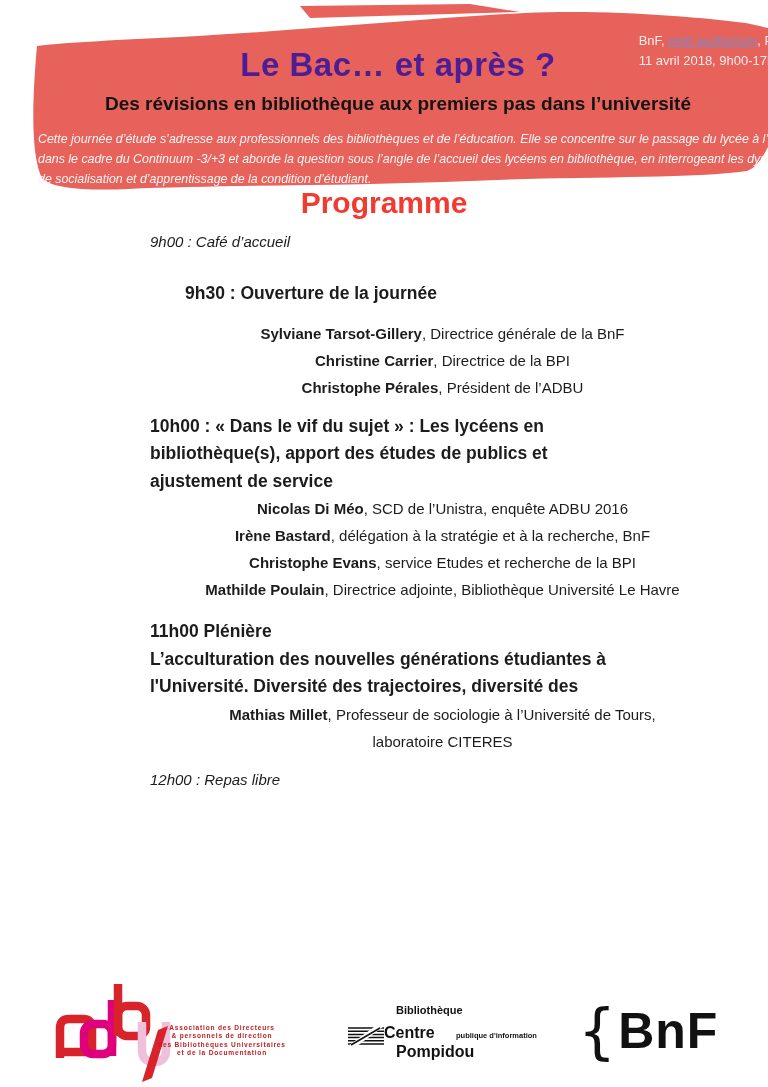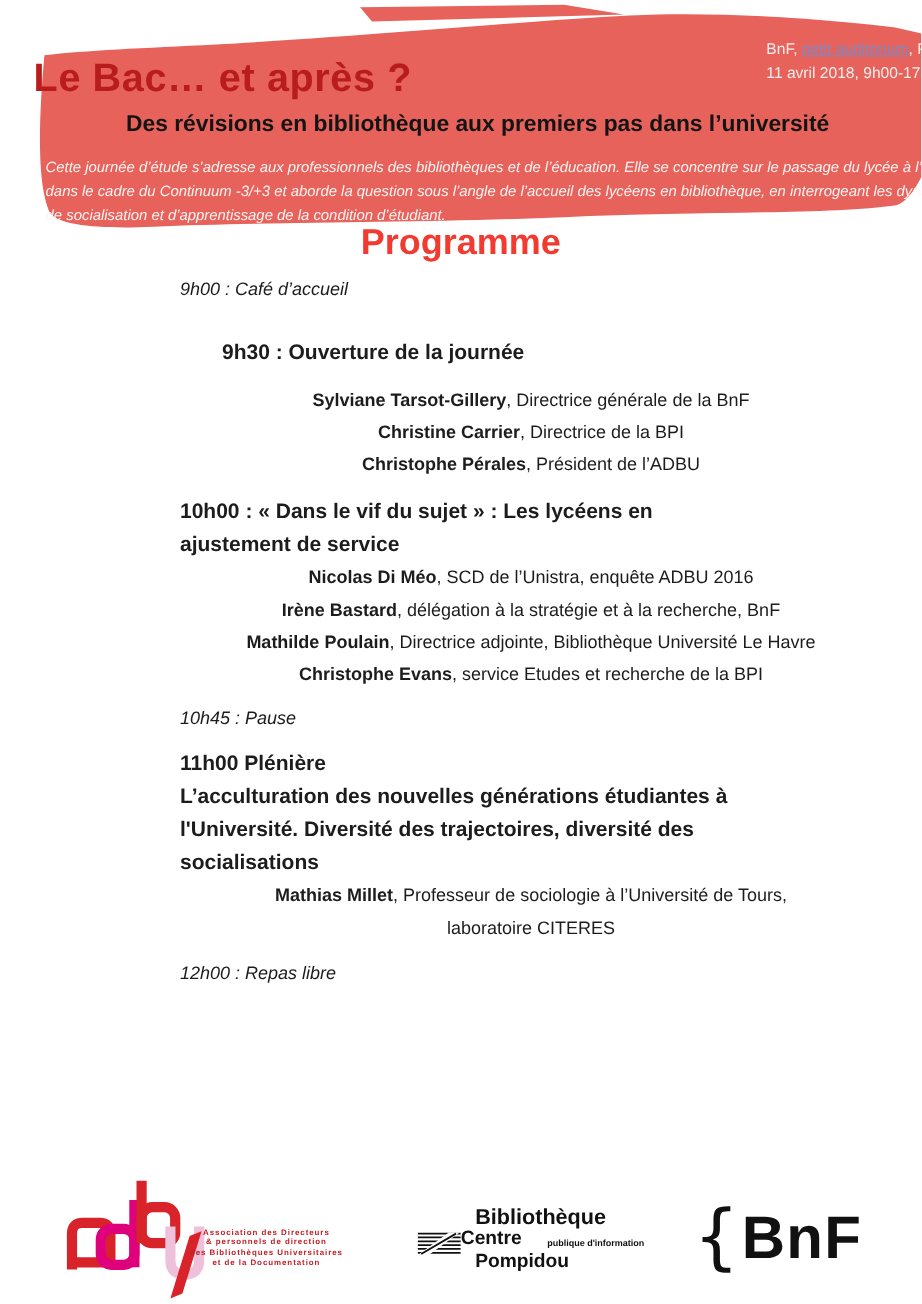--- a/index.html
+++ b/index.html
@@ -4,22 +4,22 @@
 <style>
   html,body{margin:0;padding:0;background:#ffffff;}
   .page{position:relative;width:768px;height:1087px;background:#ffffff;overflow:hidden;
         font-family:"Liberation Sans",sans-serif;color:#1c1c1c;padding-left:48px;}
 
   
   .banner-svg{position:absolute;top:0;left:0;}
   .banner-meta{position:absolute;top:31px;right:22px;font-size:13px;line-height:20px;
                color:#f4edec;text-align:left;}
   .banner-meta a{color:#7d88c4;text-decoration:underline;cursor:pointer;}
-  .banner-title{position:absolute;top:46px;left:28px;width:740px;text-align:left;
-                font-size:33px;font-weight:bold;color:#b91c1c;letter-spacing:.5px;}
+  .banner-title{position:absolute;top:46px;left:28px;width:740px;text-align:center;
+                font-size:33px;font-weight:bold;color:#4c1d95;letter-spacing:.5px;}
   .banner-subtitle{position:absolute;top:93px;left:28px;width:740px;text-align:center;
                    font-size:19px;font-weight:bold;color:#141414;}
   .banner-desc{position:absolute;top:129px;left:38px;font-size:12.4px;font-style:italic;
                color:#fbf4f3;line-height:20px;}
   .banner-desc div{white-space:nowrap;}
 
   
   .programme{position:absolute;top:186px;left:0;width:768px;text-align:center;
              color:#f23b30;font-size:30px;font-weight:bold;}
 
@@ -35,21 +35,21 @@
   #pause{margin-top:14px;}
   #plenary-h{margin-top:15px;}
   #plenary-sp{line-height:27.5px;}
   #lunch{margin-top:15px;}
 
   
   .adbu-letters{position:absolute;left:50px;top:972px;}
   .adbu-text{position:absolute;left:157px;top:1024px;width:130px;text-align:center;
              font-size:6.6px;font-weight:bold;color:#bf2026;letter-spacing:.12em;
              line-height:8.4px;}
-  .bpi-bib{position:absolute;left:396px;top:1004px;font-size:18px;font-weight:bold;color:#111;}
+  .bpi-bib{position:absolute;left:396px;top:1004px;font-size:11px;font-weight:bold;color:#111;}
   .bpi-centre{position:absolute;left:384px;top:1024px;font-size:16px;font-weight:bold;color:#111;}
   .bpi-pompidou{position:absolute;left:396px;top:1043px;font-size:16px;font-weight:bold;color:#111;}
   .bpi-small{position:absolute;left:456px;top:1031px;font-size:7.5px;font-weight:bold;color:#111;}
   .bpi-icon{position:absolute;left:348px;top:1026px;}
   .bnf-logo{position:absolute;left:578px;top:1000px;display:flex;align-items:flex-start;color:#111;}
   .bnf-brace{font-size:60px;line-height:62px;font-weight:normal;
              font-family:"DejaVu Sans",sans-serif;margin-right:2px;}
   .bnf-text{font-size:50px;line-height:62px;font-weight:bold;letter-spacing:1px;}
 </style>
 </head>
@@ -87,37 +87,36 @@
     <div id="opening-h" class="sch-heading">9h30 : Ouverture de la journée</div>
 
     <div>
       <div class="speaker"><b>Sylviane Tarsot-Gillery</b><span>, Directrice générale de la BnF</span></div>
       <div class="speaker"><b>Christine Carrier</b><span>, Directrice de la BPI</span></div>
       <div class="speaker"><b>Christophe Pérales</b><span>, Président de l’ADBU</span></div>
     </div>
 
     <div id="s1-h" class="sch-heading">
       <div>10h00 : « Dans le vif du sujet » : Les lycéens en</div>
+      <div>bibliothèque(s), apport des études de publics et</div>
       <div>ajustement de service</div>
     </div>
 
     <div>
       <div class="speaker"><b>Nicolas Di Méo</b><span>, SCD de l’Unistra, enquête ADBU 2016</span></div>
       <div class="speaker"><b>Irène Bastard</b><span>, délégation à la stratégie et à la recherche, BnF</span></div>
+      <div class="speaker"><b>Christophe Evans</b><span>, service Etudes et recherche de la BPI</span></div>
       <div class="speaker"><b>Mathilde Poulain</b><span>, Directrice adjointe, Bibliothèque Université Le Havre</span></div>
-      <div class="speaker"><b>Christophe Evans</b><span>, service Etudes et recherche de la BPI</span></div>
     </div>
 
-    <div id="pause" class="sch-italic">10h45 : Pause</div>
 
     <div id="plenary-h" class="sch-heading">
       <div>11h00 Plénière</div>
       <div>L’acculturation des nouvelles générations étudiantes à</div>
       <div>l'Université. Diversité des trajectoires, diversité des</div>
-      <div>socialisations</div>
     </div>
 
     <div id="plenary-sp" class="speaker">
       <div><b>Mathias Millet</b><span>, Professeur de sociologie à l’Université de Tours,</span></div>
       <div>laboratoire CITERES</div>
     </div>
 
     <div id="lunch" class="sch-italic">12h00 : Repas libre</div>
   </div>
 

